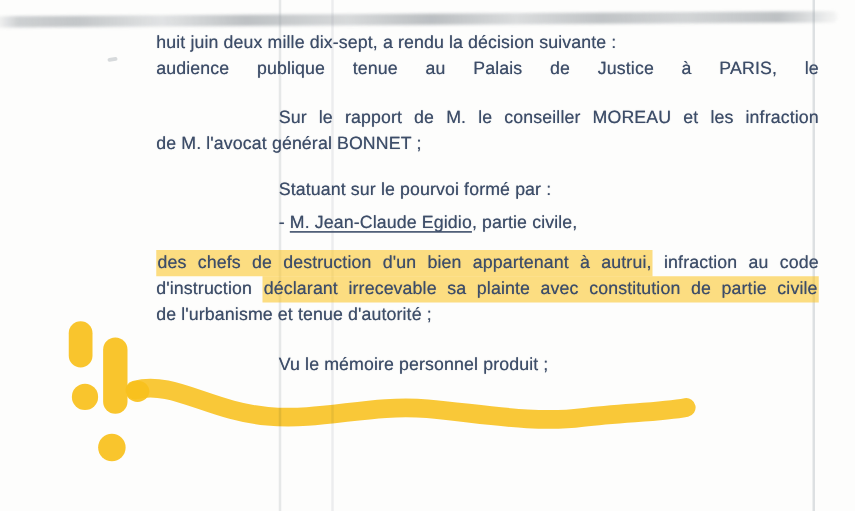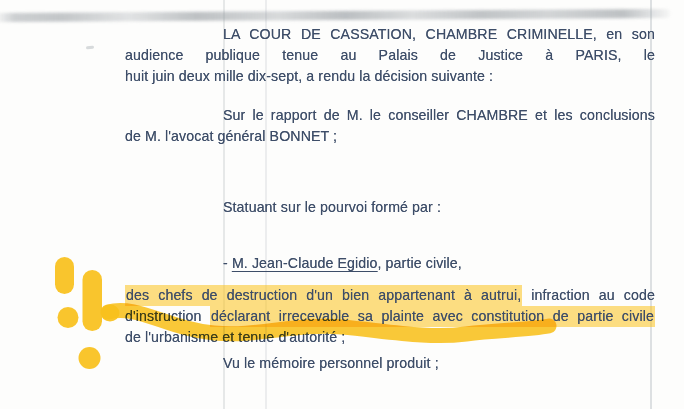--- a/index.html
+++ b/index.html
@@ -59,40 +59,39 @@
 <div class="page">
 
   <div class="smudge-top"></div>
   <div class="speck"></div>
   <div class="fold-line fold-a"></div>
   <div class="fold-line fold-b"></div>
   <div class="fold-line fold-c"></div>
 
   <div class="doc">
       <div class="para">
-        <div class="line just indent"><span>LA COUR DE CASSATION, CHAMBRE CRIMINELLE, en son</span></div>
+        <div class="line"><span>huit juin deux mille dix-sept, a rendu la décision suivante :</span></div>
         <div class="line just"><span>audience publique tenue au Palais de Justice à PARIS, le</span></div>
-        <div class="line"><span>huit juin deux mille dix-sept, a rendu la décision suivante :</span></div>
       </div>
       <div class="para" style="margin-top: 18px;">
-        <div class="line just indent"><span>Sur le rapport de M. le conseiller CHAMBRE et les conclusions</span></div>
+        <div class="line just indent"><span>Sur le rapport de M. le conseiller MOREAU et les infraction</span></div>
         <div class="line"><span>de M. l'avocat général BONNET ;</span></div>
       </div>
-      <div class="para" style="margin-top: 50px;">
+      <div class="para" style="margin-top: 16px;">
         <div class="line indent"><span>Statuant sur le pourvoi formé par :</span></div>
       </div>
-      <div class="para" style="margin-top: 35px;">
+      <div class="para" style="margin-top: 5px;">
         <div class="line indent"><span>- </span><span class="ul">M. Jean-Claude Egidio</span><span>, partie civile,</span></div>
       </div>
       <div class="para" style="margin-top: 11px;">
         <div class="line just"><span class="hl">des chefs de destruction d'un bien appartenant à autrui,</span><span> infraction au code</span></div>
         <div class="line just"><span>d'instruction </span><span class="hl">déclarant irrecevable sa plainte avec constitution de partie civile</span></div>
         <div class="line"><span>de l'urbanisme et tenue d'autorité ;</span></div>
       </div>
-      <div class="para" style="margin-top: 5px;">
+      <div class="para" style="margin-top: 19px;">
         <div class="line indent"><span>Vu le mémoire personnel produit ;</span></div>
       </div>
     </div>
 
   <svg class="marker-layer" width="684" height="409" viewBox="0 0 684 409" xmlns="http://www.w3.org/2000/svg">
     <g class="shape" fill="currentColor" opacity="0.92">
       <rect x="55" y="257" width="19" height="37" rx="9.5"></rect>
       <rect x="82.5" y="270" width="19.5" height="61" rx="9.7"></rect>
       <circle cx="68" cy="317.5" r="10.5"></circle>
       <circle cx="89.5" cy="358" r="11"></circle>

